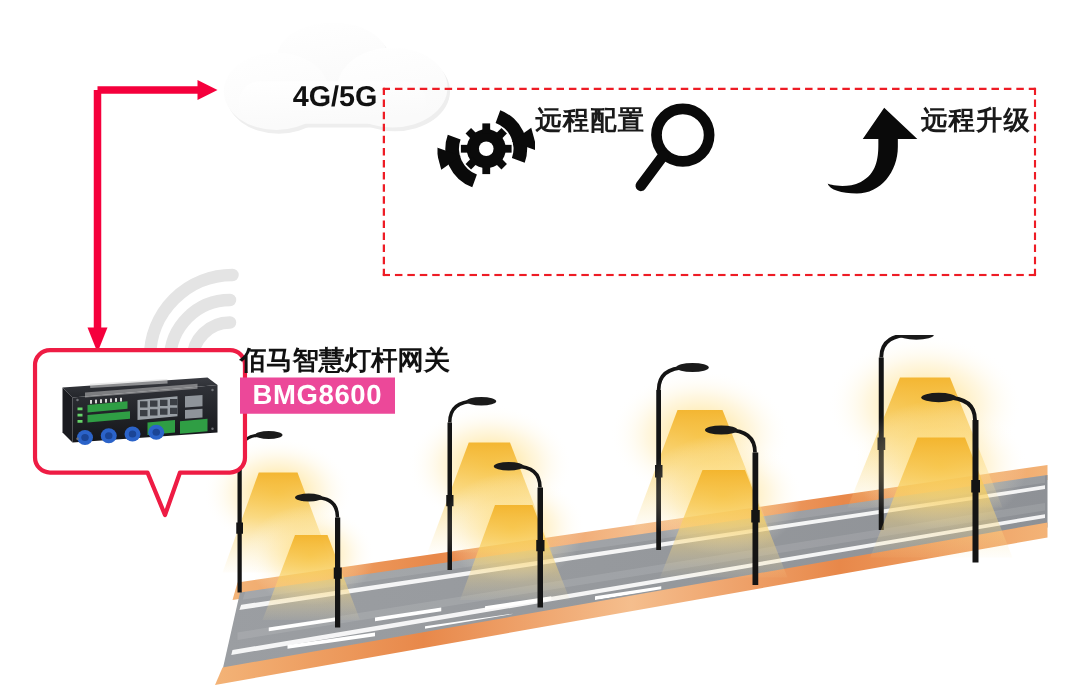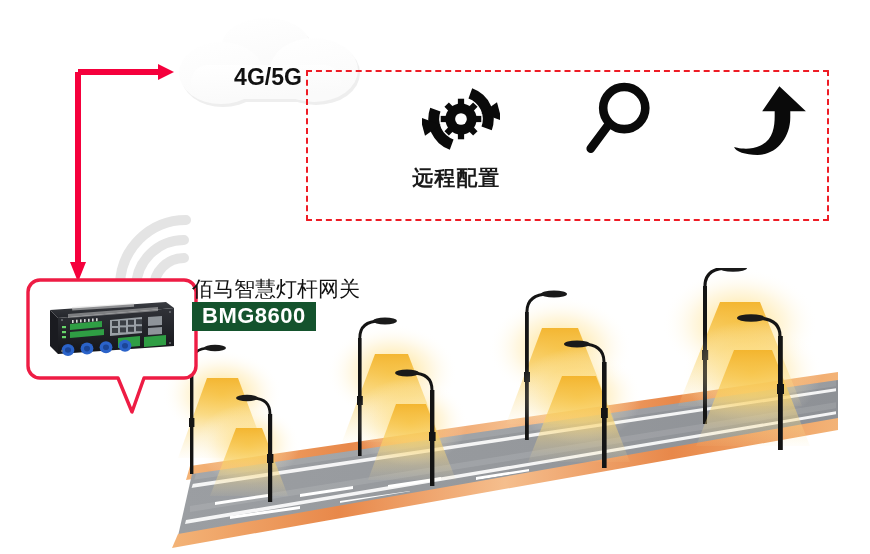--- a/index.html
+++ b/index.html
@@ -38,48 +38,48 @@
     border: 2.5px dashed #ee1c25;
     border-radius: 1px;
   }
   #feature-row {
     left: 306px; top: 70px;
     width: 523px; height: 151px;
     display: flex; align-items: flex-start; justify-content: space-around;
     padding: 8px 18px 0 42px;
   }
   .feature-item {
-    display: flex; flex-direction: column; align-items: flex-end;
+    display: flex; flex-direction: row; align-items: flex-start;
     width: 150px;
   }
   .feature-icon { height: 82px; display:flex; align-items:center; justify-content:center; }
   .feature-label {
     margin-top: 4px;
     font-size: 21px; font-weight: bold; color: #1a1a1a;
     white-space: nowrap;
     letter-spacing: 1px;
   }
 
   
   #wifi-waves { left: 108px; top: 208px; width: 96px; height: 84px; }
 
   
   #callout { left: 26px; top: 278px; width: 172px; height: 140px; }
   #device-img { left: 42px; top: 296px; width: 136px; height: 66px; }
 
   
   #product-block { left: 192px; top: 278px; width: 180px; }
   #product-name {
-    font-size: 21px; font-weight: normal; color: #111111;
+    font-size: 21px; font-weight: bold; color: #111111;
     letter-spacing: 0px; white-space: nowrap;
     line-height: 1.05;
   }
   #product-model-wrap {
     margin-top: 2px;
-    background: #14532d;
+    background: #ec4899;
     display: inline-block;
     padding: 1px 10px 2px 10px;
   }
   #product-model {
     font-size: 22px; font-weight: bold; color: #ffffff;
     letter-spacing: 0.5px; white-space: nowrap;
   }
 
   
   #scene { left: 0px; top: 268px; width: 870px; height: 286px; }
@@ -307,20 +307,21 @@
       </div>
     </div>
 
     <div class="feature-item">
       <div class="feature-icon">
         <svg width="78" height="80" viewBox="0 0 100 100">
           <path d="M4,86 C4,86 22,92 38,84 C54,76 56,60 56,46 L56,40 L40,40 L62,8 L96,40 L76,40 L76,48
                    C76,74 58,96 34,96 C18,96 6,92 4,86 Z" fill="#0a0a0a"></path>
         </svg>
       </div>
+      <div class="feature-label">远程升级</div>
     </div>
   </div>
 
   <svg id="wifi-waves" class="abs" viewBox="0 0 96 84">
     <g fill="none" stroke="#e4e4e4" stroke-width="10" stroke-linecap="round">
       <path d="M12,78 A66,66 0 0 1 78,12"></path>
       <path d="M28,80 A48,48 0 0 1 76,32"></path>
       <path d="M46,80 A30,30 0 0 1 76,50"></path>
     </g>
   </svg>

